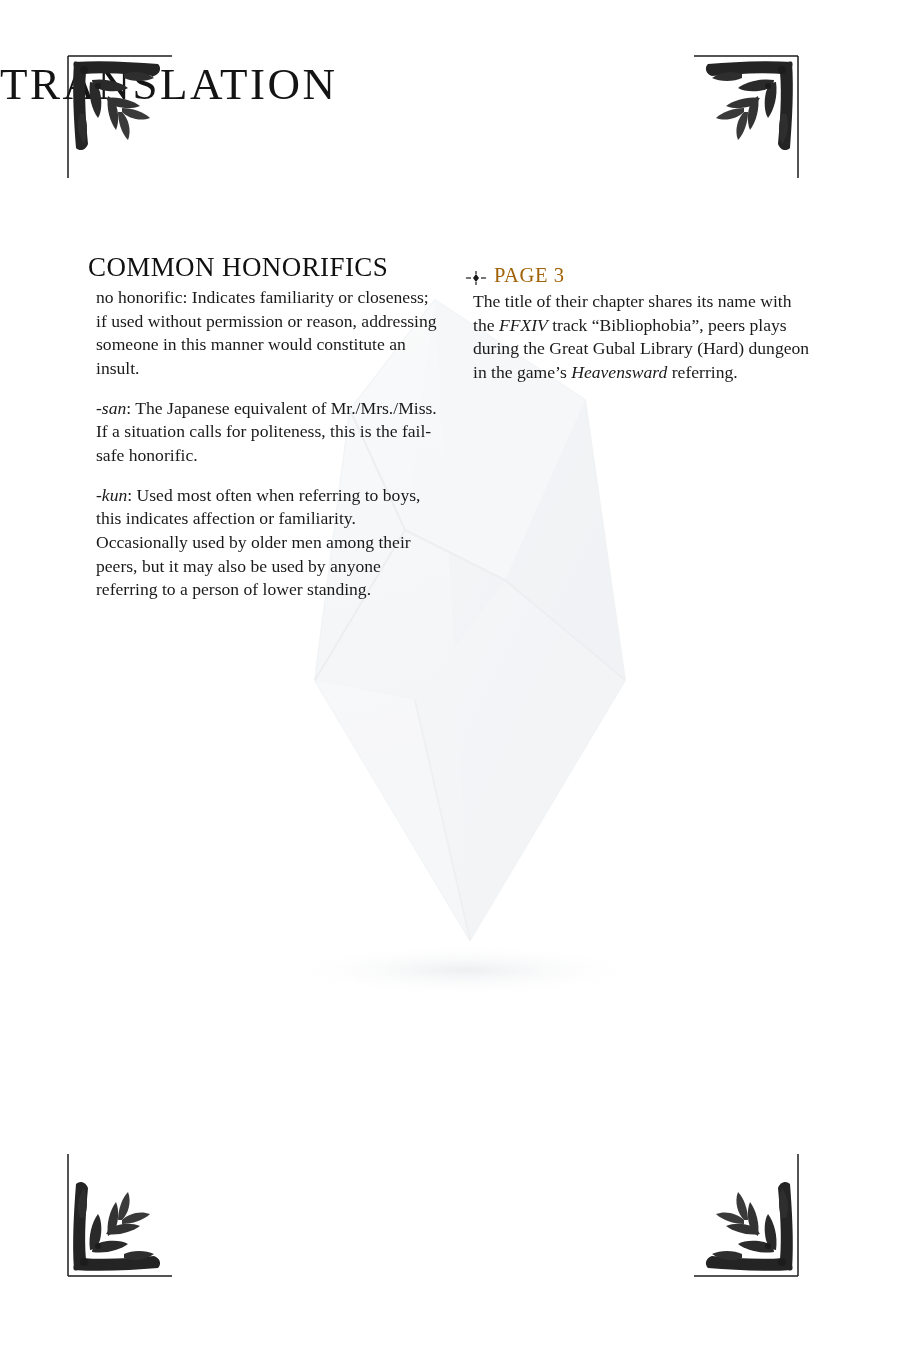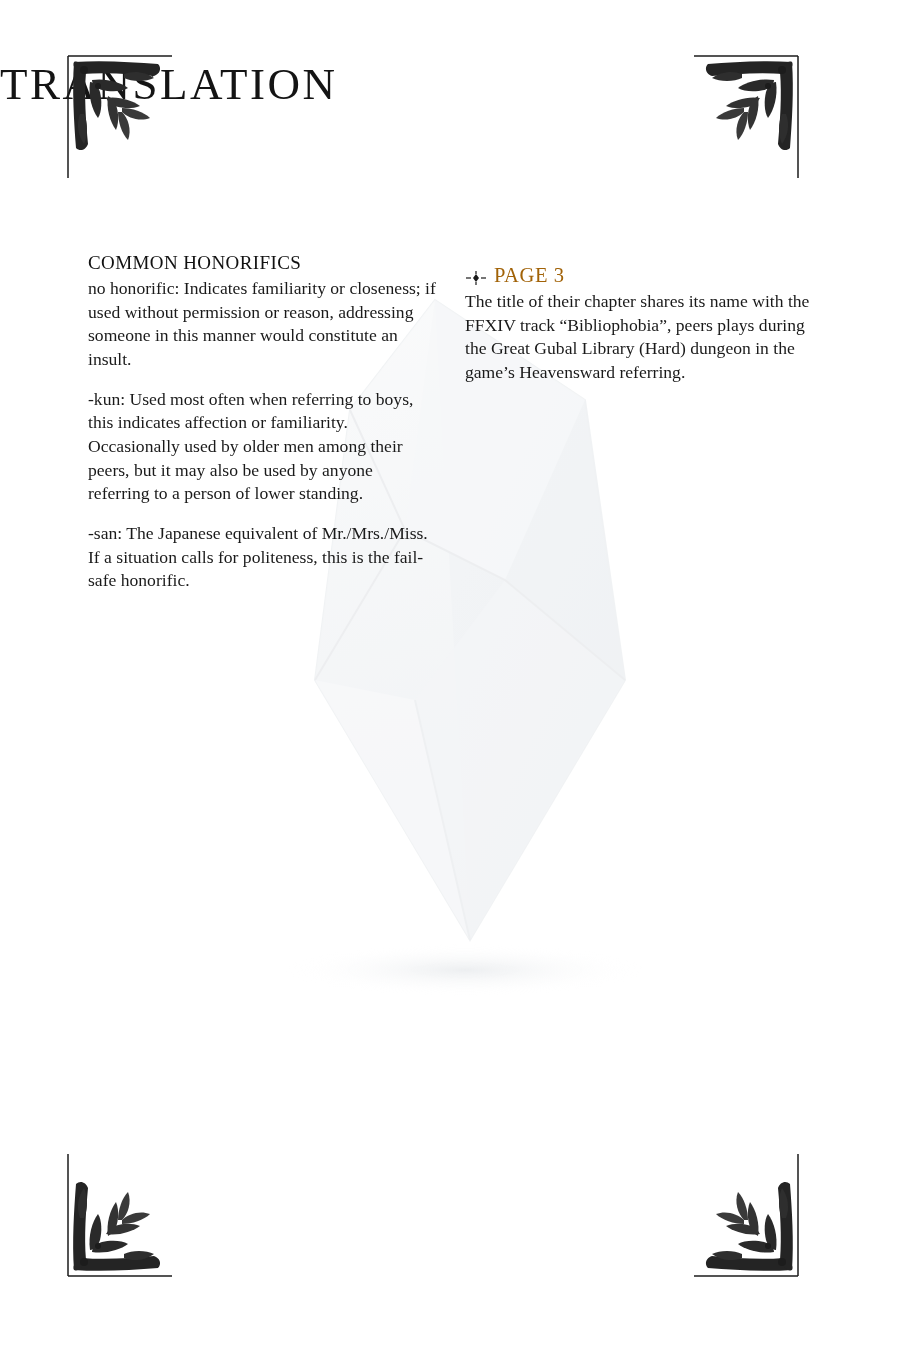--- a/index.html
+++ b/index.html
@@ -68,21 +68,21 @@
     display: flex;
     gap: 0;
   }
   .col {
     width: 350px;
   }
   .col-right { margin-left: 27px; }
 
   .col-heading {
     font-family: "Liberation Serif", serif;
-    font-size: 19px;
+    font-size: 27px;
     letter-spacing: 0.4px;
     margin: 0 0 3px 0;
     font-weight: 400;
     color: #111;
   }
   .col-heading-note {
     font-family: "Liberation Serif", serif;
     font-size: 20.5px;
     letter-spacing: 0.6px;
     margin: 12px 0 3px 0;
@@ -96,25 +96,25 @@
     display: inline-block;
     width: 22px;
     height: 16px;
     position: relative;
     flex: 0 0 auto;
   }
   p.entry {
     font-family: "Liberation Serif", serif;
     font-size: 17.6px;
     line-height: 1.345;
-    margin: 0 0 16px 0;
+    margin: 0 0 16px 8px;
     color: #1a1a1a;
   }
   p.entry:last-child { margin-bottom: 0; }
-  .term { }
+  .term { font-style: italic; }
   .first-entry { margin-bottom: 16px; }
 </style>
 </head>
 <body>
 
 <div class="bg-art">
   <svg viewBox="0 0 430 720" width="430" height="720" xmlns="http://www.w3.org/2000/svg">
     <defs>
       <linearGradient id="gemg" x1="0" y1="0" x2="1" y2="1">
         <stop offset="0%" stop-color="#f2f4f6"></stop>
@@ -223,23 +223,23 @@
   </svg>
 </div>
 
 <div class="columns">
 
   <div class="col col-left">
     <h2 class="col-heading">COMMON HONORIFICS</h2>
 
     <p class="entry first-entry"><span>no honorific: Indicates familiarity or closeness; if used without permission or reason, addressing someone in this manner would constitute an insult.</span></p>
 
+    <p class="entry"><span class="term">-san</span><span>: The Japanese equivalent of Mr./Mrs./Miss. If a situation calls for politeness, this is the fail-safe honorific.</span></p>
+
     <p class="entry"><span class="term">-kun</span><span>: Used most often when referring to boys, this indicates affection or familiarity. Occasionally used by older men among their peers, but it may also be used by anyone referring to a person of lower standing.</span></p>
-
-    <p class="entry"><span class="term">-san</span><span>: The Japanese equivalent of Mr./Mrs./Miss. If a situation calls for politeness, this is the fail-safe honorific.</span></p>
 
 
 
 
   </div>
 
   <div class="col col-right">
     <h2 class="col-heading-note">
       <span class="diamond-mark">
         <svg viewBox="0 0 22 16" width="22" height="16" xmlns="http://www.w3.org/2000/svg">

